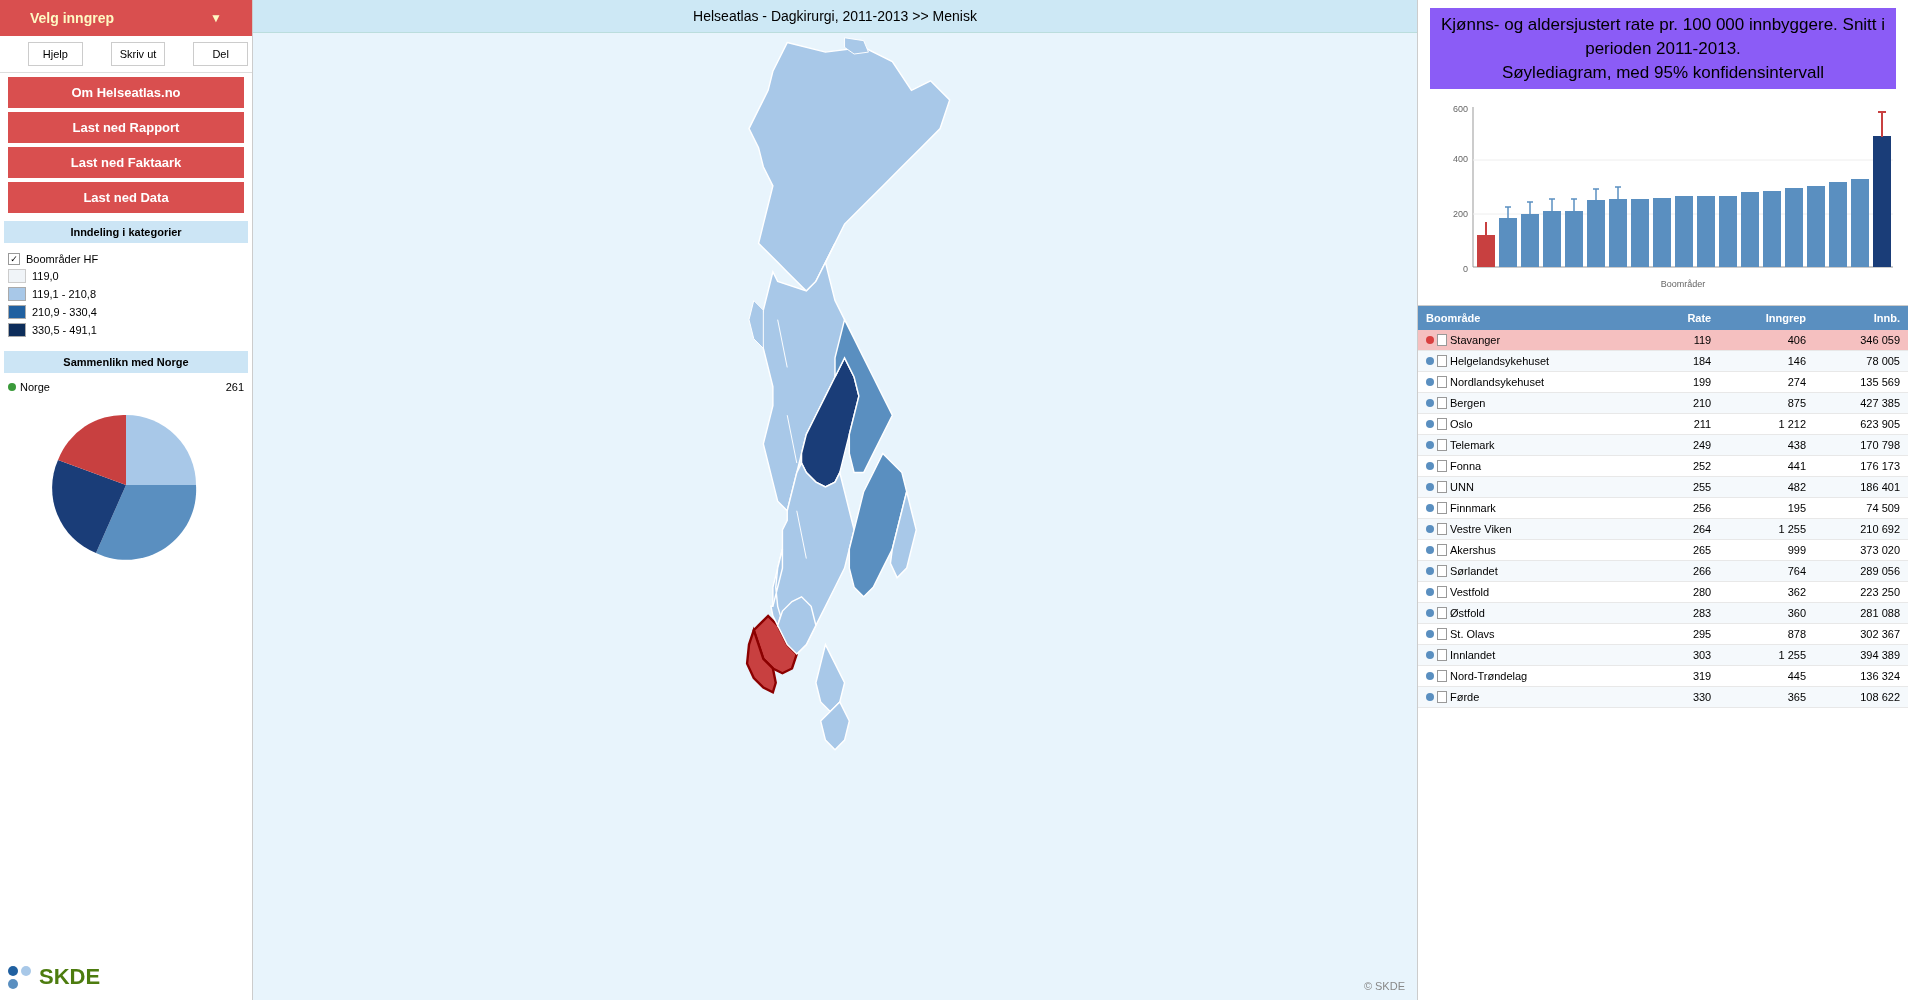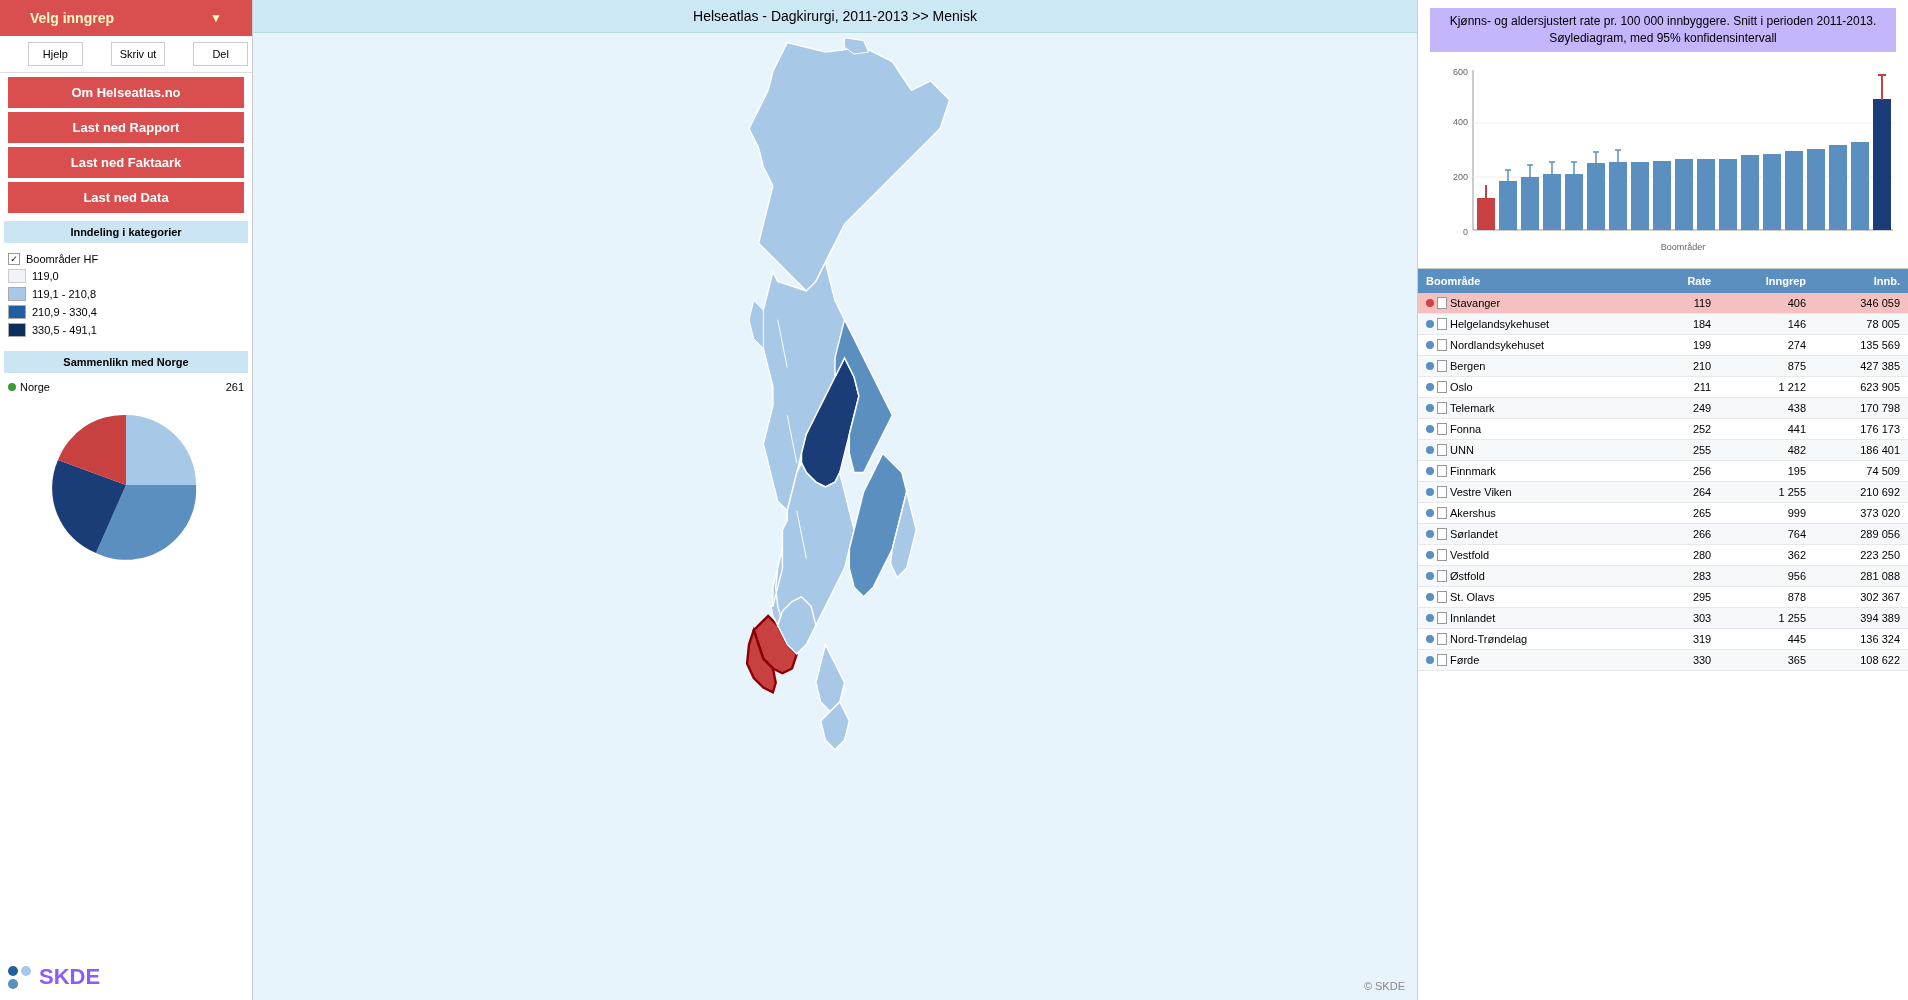--- a/index.html
+++ b/index.html
@@ -98,21 +98,21 @@
       display: flex;
       align-items: center;
       gap: 8px;
     }
     .skde-dots { display: flex; flex-direction: column; gap: 3px; }
     .skde-dot-row { display: flex; gap: 3px; }
     .skde-dot { width: 10px; height: 10px; border-radius: 50%; }
     .dot-dark-blue { background: #2060a0; }
     .dot-light-blue { background: #a8c8e8; }
     .dot-mid-blue { background: #5a8fc0; }
-    .skde-text { font-size: 22px; font-weight: bold; color: #8b5cf6; }
+    .skde-text { font-size: 22px; font-weight: bold; color: #4d7c0f; }
 
     
     #map-area {
       flex: 1;
       display: flex;
       flex-direction: column;
       background: #e8f4fc;
       position: relative;
       border-right: 1px solid #ccc;
     }
@@ -148,24 +148,24 @@
       flex-direction: column;
       height: 100%;
     }
 
     .chart-area {
       background: #fff;
       border-bottom: 1px solid #ccc;
       padding: 8px 12px;
     }
     .chart-title {
-      background: #c4b5fd;
+      background: #8b5cf6;
       text-align: center;
       padding: 5px;
-      font-size: 12px;
+      font-size: 17px;
       line-height: 1.4;
       margin-bottom: 8px;
     }
     .chart-wrapper {
       position: relative;
       height: 200px;
     }
 
     
     .table-area { flex: 1; overflow-y: auto; }
@@ -568,21 +568,21 @@
   </tr>
           <tr>
     <td>
       <span class="cell-icon">
         <span class="row-dot" style="background:#5a8fc0;"></span>
         <span class="row-doc"></span>
         Østfold
       </span>
     </td>
     <td>283</td>
-    <td>956</td>
+    <td>360</td>
     <td>281 088</td>
   </tr>
           <tr>
     <td>
       <span class="cell-icon">
         <span class="row-dot" style="background:#5a8fc0;"></span>
         <span class="row-doc"></span>
         St. Olavs
       </span>
     </td>

